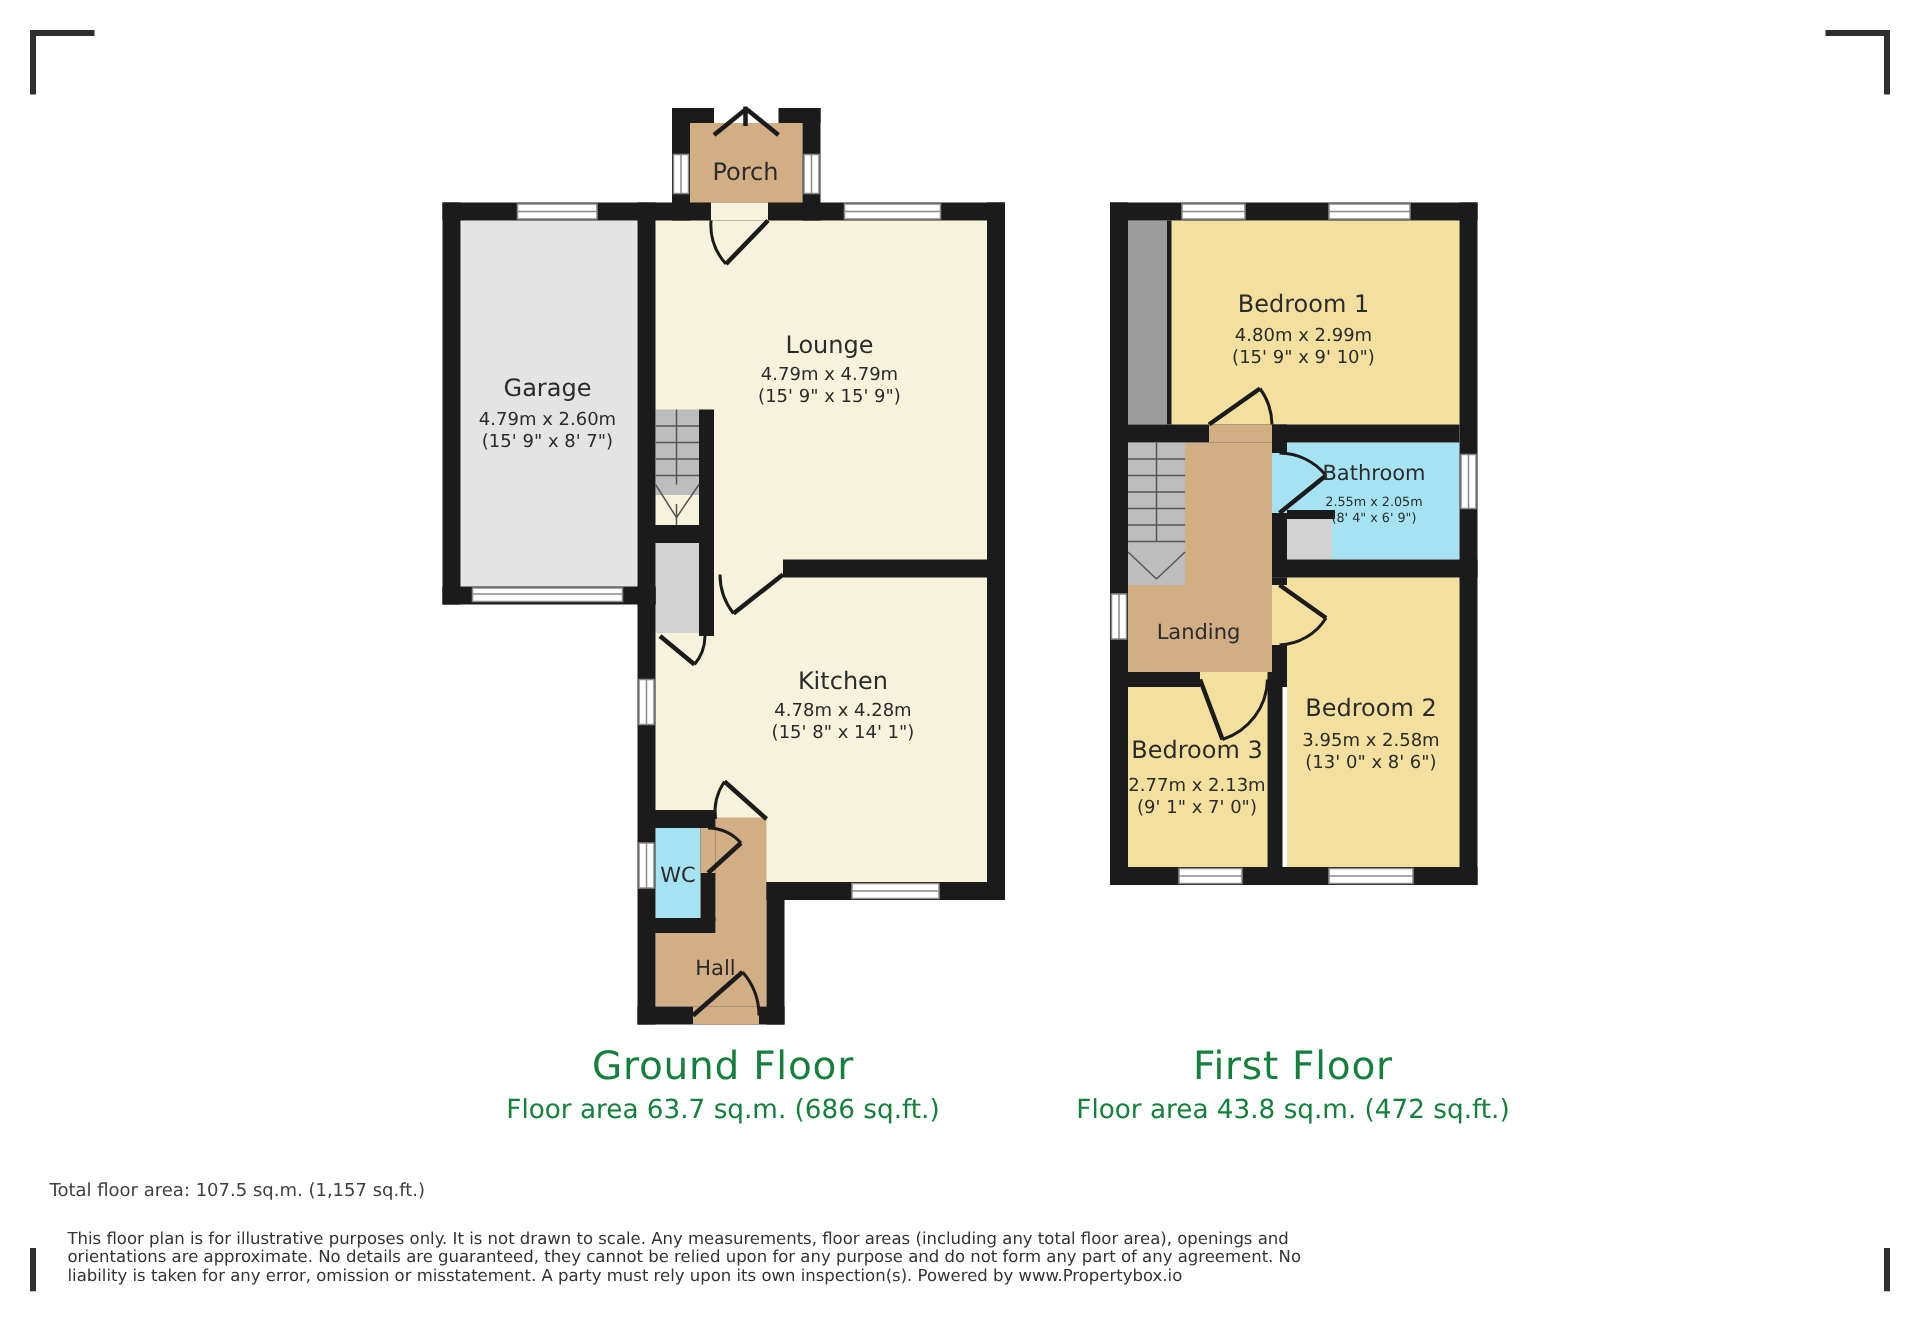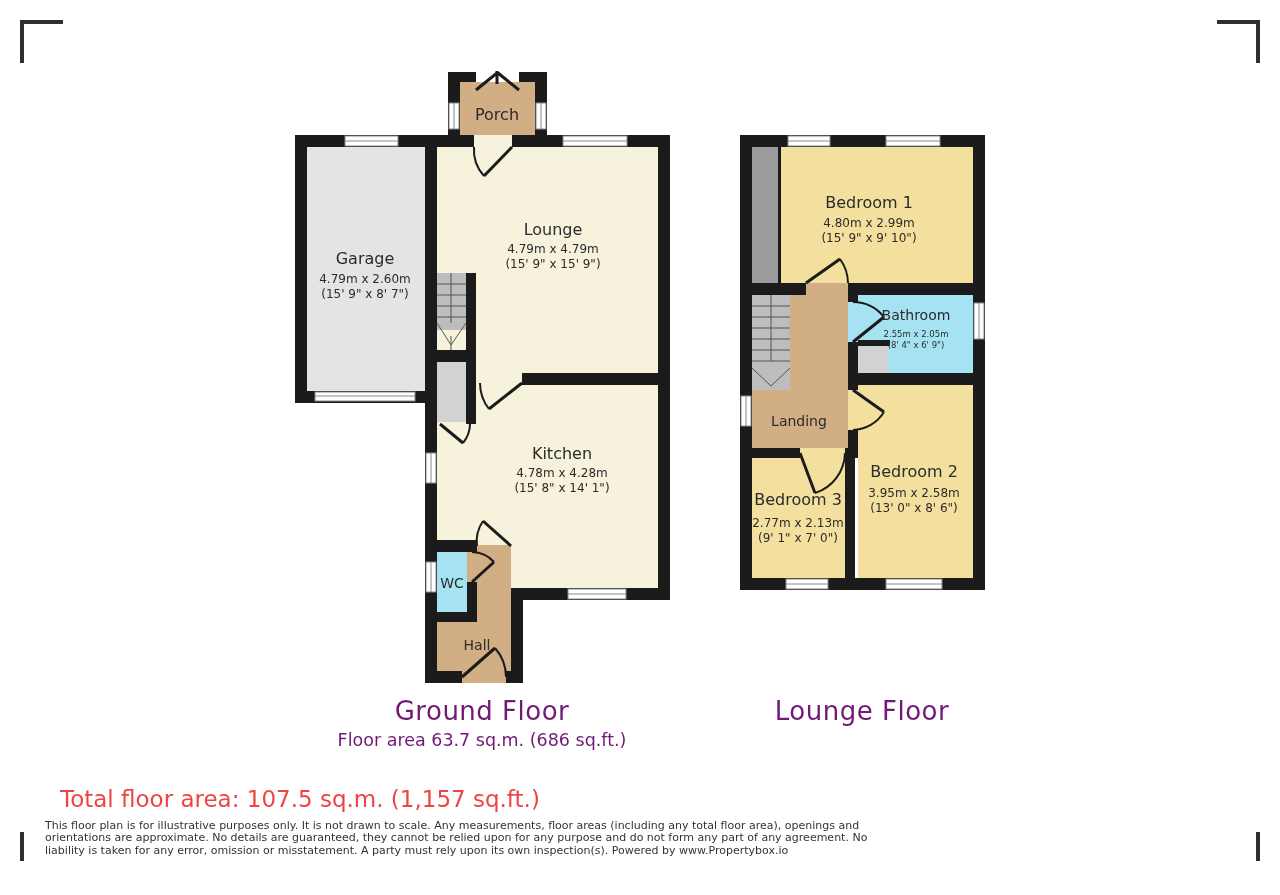--- a/index.html
+++ b/index.html
@@ -10,24 +10,24 @@
   .room-name{font-size:16px;}
   .room-dim{font-size:12px;}
   .room-name-sm{font-size:14px;}
   .room-dim-xs{font-size:8.5px;}
   .wall{fill:#1b1b1b;}
   .win{fill:#ffffff;stroke:#8a8a8a;stroke-width:1;}
   .winline{stroke:#8a8a8a;stroke-width:1;}
   .doorarc{fill:none;stroke:#1b1b1b;stroke-width:2;}
   .doorleaf{stroke:#1b1b1b;stroke-width:3;fill:none;}
   .tread{stroke:#555;stroke-width:1;}
-  .caption{position:absolute;text-align:center;color:#701a75;}
+  .caption{position:absolute;text-align:center;color:#15803d;}
   .caption-title{font-size:26px;letter-spacing:0.5px;}
   .caption-area{font-size:17.5px;margin-top:4px;text-align:center;}
-  #total-area{position:absolute;left:60px;top:786px;font-size:23px;color:#ef4444;}
+  #total-area{position:absolute;left:33px;top:786px;font-size:12px;color:#404040;}
   #disclaimer{position:absolute;left:45px;top:820px;width:848px;font-size:11px;
               line-height:12.3px;color:#333;}
   .cropmark{fill:none;stroke:#2e2e2e;stroke-width:4;}
 </style>
 </head>
 <body>
 
 <div id="canvas">
 
 <svg width="1280" height="895" viewBox="0 0 1280 895">
@@ -217,20 +217,21 @@
     <path class="cropmark" d="M1217,873 L1258,873 L1258,832"></path>
   </g>
 </svg>
 
 <div class="caption" style="left:262px;top:696px;width:440px;">
   <div class="caption-title">Ground Floor</div>
   <div class="caption-area">Floor area 63.7 sq.m. (686 sq.ft.)</div>
 </div>
 
 <div class="caption" style="left:672px;top:696px;width:380px;">
-  <div class="caption-title">Lounge Floor</div>
+  <div class="caption-title">First Floor</div>
+  <div class="caption-area">Floor area 43.8 sq.m. (472 sq.ft.)</div>
 </div>
 
 <div id="total-area">Total floor area: 107.5 sq.m. (1,157 sq.ft.)</div>
 
 <div id="disclaimer">This floor plan is for illustrative purposes only. It is not drawn to scale. Any measurements, floor areas (including any total floor area), openings and orientations are approximate. No details are guaranteed, they cannot be relied upon for any purpose and do not form any part of any agreement. No liability is taken for any error, omission or misstatement. A party must rely upon its own inspection(s). Powered by www.Propertybox.io</div>
 
 </div>
 
 </body></html>

